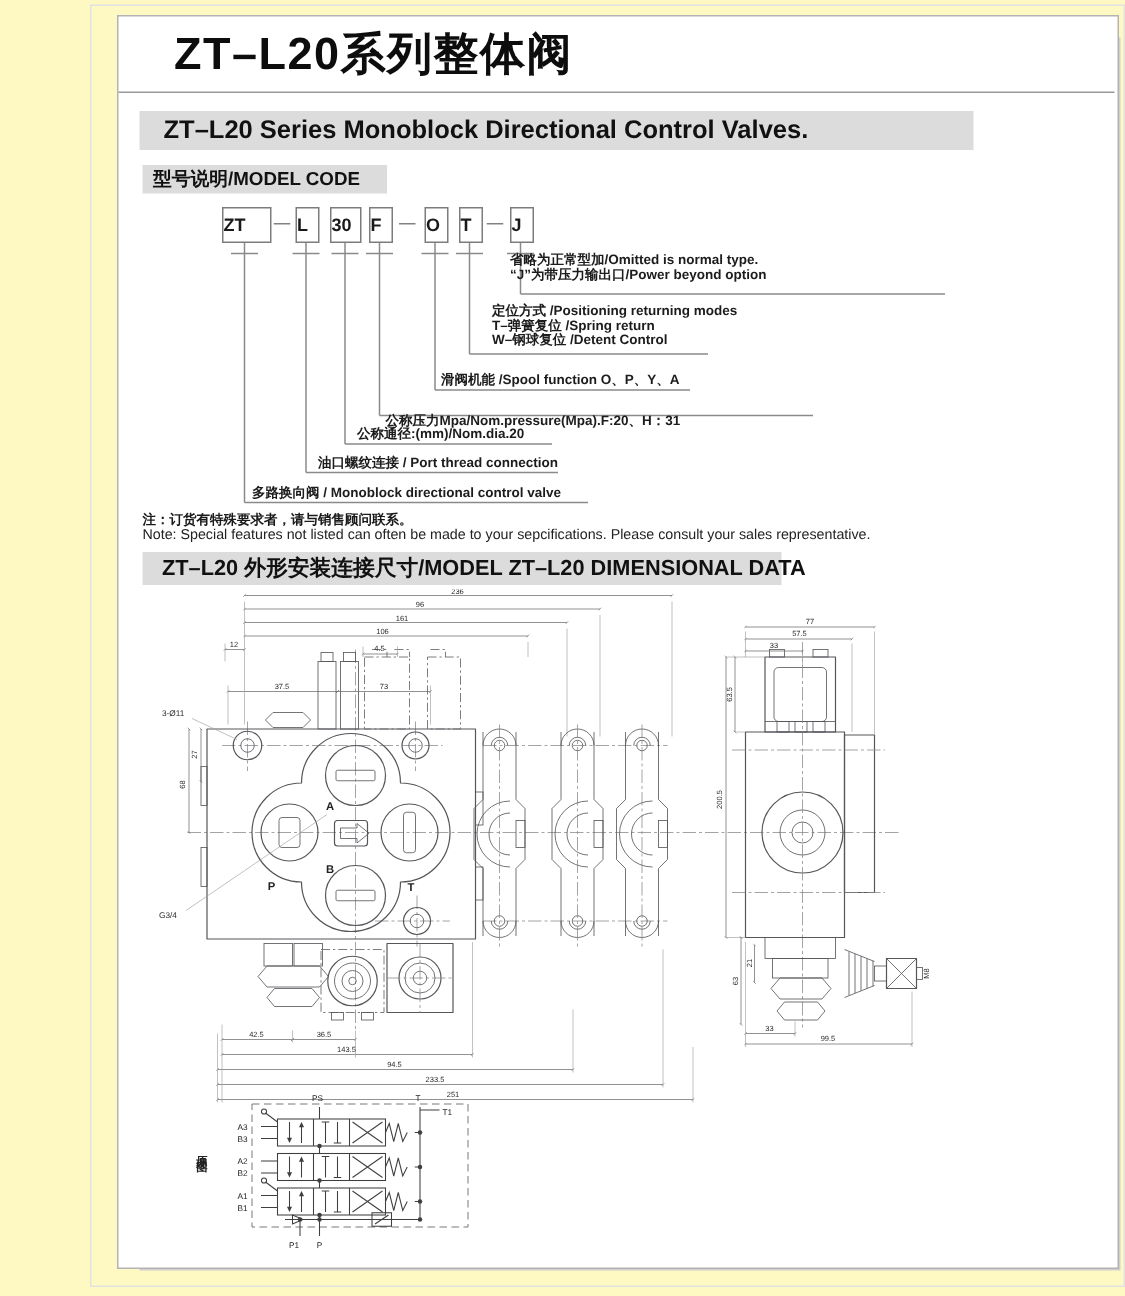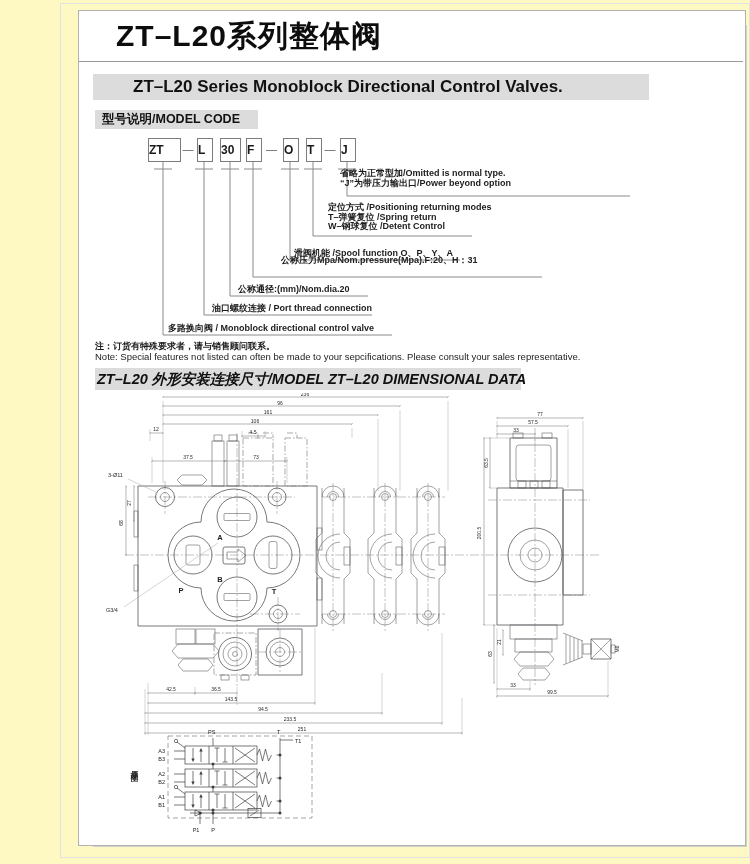--- a/index.html
+++ b/index.html
@@ -5,23 +5,23 @@
   html,body{margin:0;padding:0;background:#fff;}
   .canvas{position:relative;width:750px;height:864px;background:#fef9c3;overflow:hidden;
           font-family:"Liberation Sans",sans-serif;color:#1a1a1a;}
   .outer-edge{position:absolute;left:60px;top:3px;width:688px;height:853px;border:1px solid #e2e2e2;}
   .sheet{position:absolute;left:78px;top:10px;width:666px;height:834px;border:1px solid #b3b3b3;
          background:#fff;box-shadow:8px 8px 0 -7px #cfcfcf;}
   .page-title{position:absolute;left:116px;top:16px;font-size:30px;font-weight:bold;color:#0d0d0d;
               letter-spacing:1px;white-space:nowrap;}
   .title-rule{position:absolute;left:79px;top:61px;width:664px;height:0;border-top:1px solid #9a9a9a;}
   .bar{position:absolute;background:#dcdcdc;color:#111;font-weight:bold;box-sizing:border-box;white-space:nowrap;}
-  .subtitle-bar{left:93px;top:74px;width:556px;height:26px;line-height:26px;font-size:17px;padding-left:40px;}
+  .subtitle-bar{left:93px;top:74px;width:556px;height:26px;line-height:26px;font-size:17px;padding-left:16px;}
   .mc-bar{left:95px;top:110px;width:163px;height:19px;line-height:19px;font-size:12.5px;padding-left:7px;}
-  .dim-bar{left:95px;top:368px;width:426px;height:22px;line-height:22px;font-size:14.5px;padding-left:2px;font-style:italic;}
+  .dim-bar{left:95px;top:368px;width:426px;height:22px;line-height:22px;font-size:14.5px;padding-left:13px;}
   .mc-box{position:absolute;top:138px;height:22px;line-height:22px;border:1px solid #7c7c7c;
           text-align:left;font-size:12px;font-weight:bold;background:#fff;}
   .mc-sep{position:absolute;top:138px;height:22px;line-height:22px;text-align:center;font-size:11px;color:#555;}
   .mc-desc{position:absolute;font-size:9px;font-weight:bold;line-height:9.5px;white-space:nowrap;color:#1c1c1c;}
   .note{position:absolute;white-space:nowrap;}
   .note-cn{left:95px;top:340px;font-size:9px;font-weight:bold;}
   .note-en{left:95px;top:351px;font-size:9.5px;font-weight:normal;color:#222;}
   .vert-caption{position:absolute;left:129px;top:764px;writing-mode:vertical-rl;text-orientation:upright;
                 font-size:7.5px;font-weight:bold;letter-spacing:2px;color:#222;}
   svg{position:absolute;}
@@ -75,21 +75,21 @@
     <div>“J”为带压力输出口/Power beyond option</div>
   </div>
   <div class="mc-desc" style="left:328px;top:203px;">
     <div>定位方式 /Positioning returning modes</div>
     <div>T–弹簧复位 /Spring return</div>
     <div>W–钢球复位 /Detent Control</div>
   </div>
   <div class="mc-desc" style="left:294px;top:249px;">
     <div>滑阀机能 /Spool function O、P、Y、A</div>
   </div>
-  <div class="mc-desc" style="left:257px;top:256px;margin-left:24px;">
+  <div class="mc-desc" style="left:257px;top:276px;">
     <div>公称压力Mpa/Nom.pressure(Mpa).F:20、H：31</div>
   </div>
   <div class="mc-desc" style="left:238px;top:285px;">
     <div>公称通径:(mm)/Nom.dia.20</div>
   </div>
   <div class="mc-desc" style="left:212px;top:304px;">
     <div>油口螺纹连接 / Port thread connection</div>
   </div>
   <div class="mc-desc" style="left:168px;top:324px;">
     <div>多路换向阀 / Monoblock directional control valve</div>

